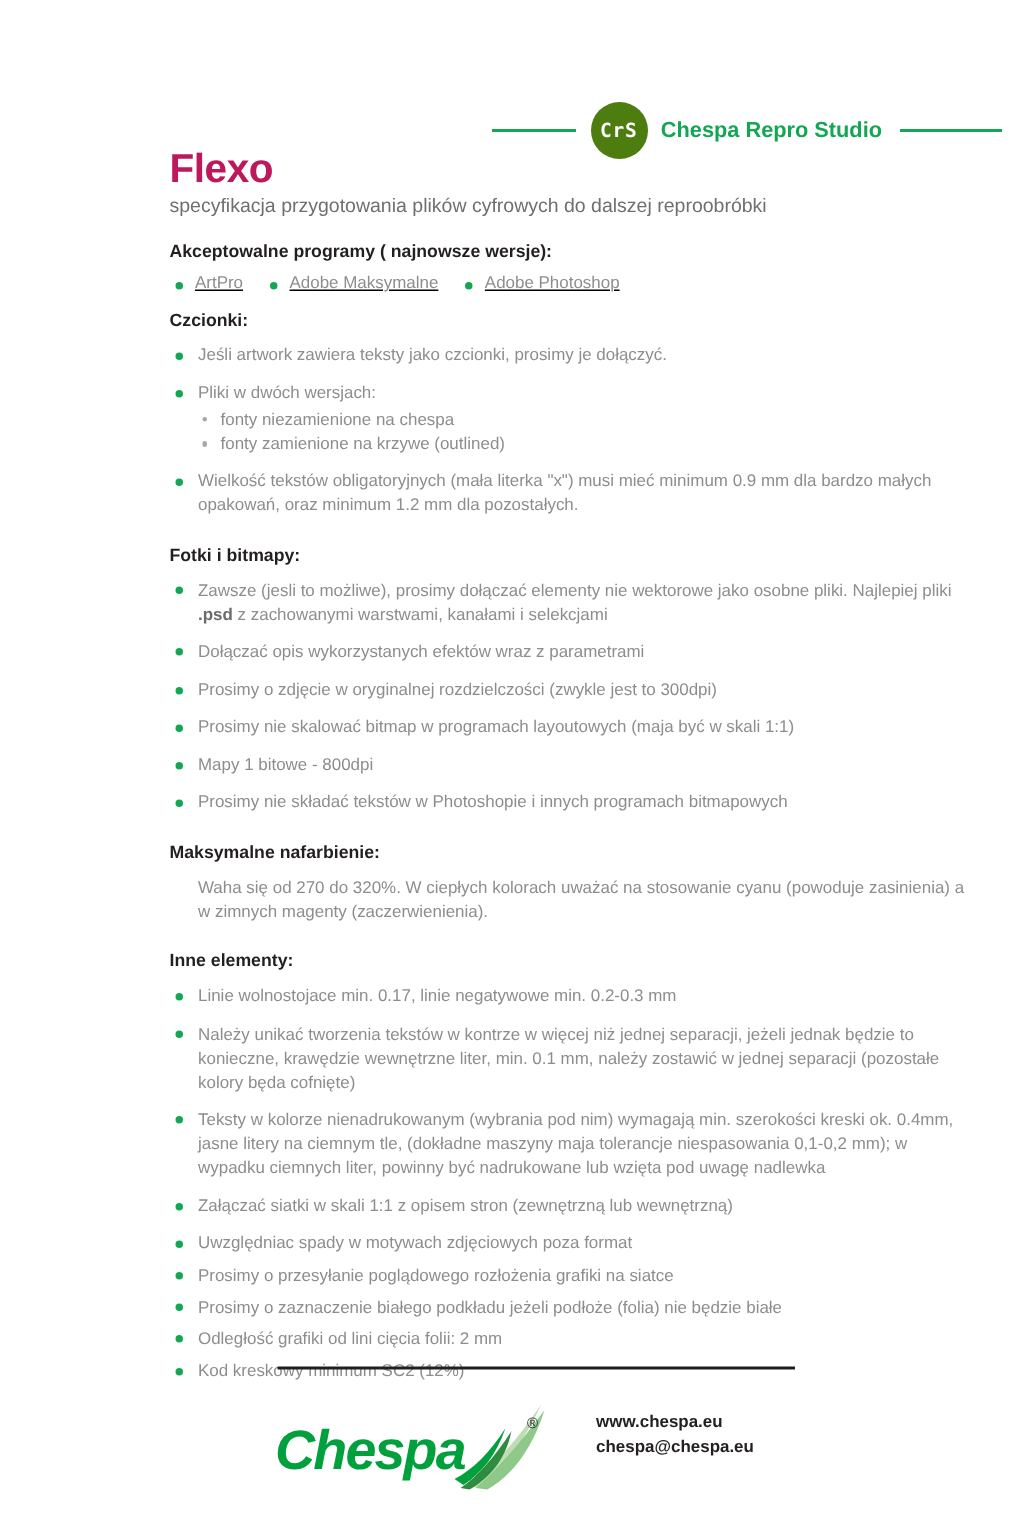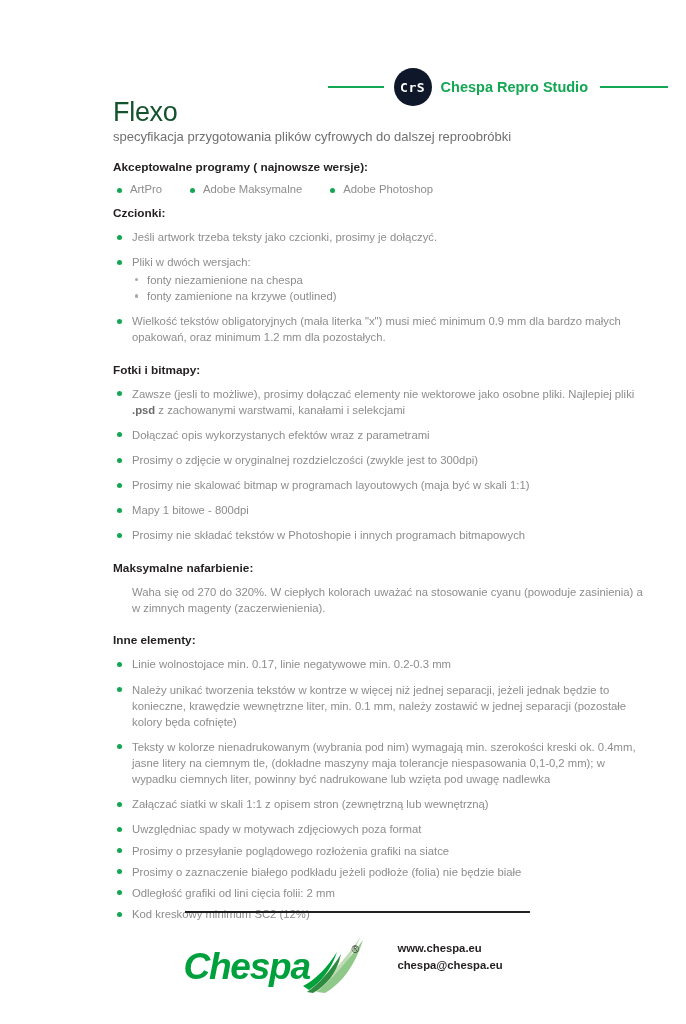--- a/index.html
+++ b/index.html
@@ -36,21 +36,21 @@
   .hdr-rule {
     height: 2px;
     background: #13a753;
   }
   .hdr-rule-left { width: 56px; margin-right: 10px; }
   .hdr-rule-right { width: 68px; margin-left: 12px; }
   .crs-badge {
     width: 38px;
     height: 38px;
     border-radius: 50%;
-    background: #0f172a;
+    background: #4d7c0f;
     display: flex;
     align-items: center;
     justify-content: center;
     flex: none;
   }
   .crs-badge span {
     color: #ffffff;
     font-size: 13px;
     font-weight: bold;
     letter-spacing: 0.5px;
@@ -65,22 +65,22 @@
   }
 
   
   .title-block {
     position: absolute;
     top: 98px;
     left: 113px;
   }
   .doc-title {
     font-size: 27px;
-    font-weight: normal;
-    color: #14532d;
+    font-weight: bold;
+    color: #be185d;
     letter-spacing: -0.3px;
     line-height: 1.05;
     margin: 0;
   }
   .doc-subtitle {
     font-size: 13px;
     color: #6f6f6f;
     margin-top: 3px;
     line-height: 1.25;
   }
@@ -148,22 +148,23 @@
     width: 3.2px;
     height: 3.2px;
     border-radius: 50%;
     background: #a8a8a8;
   }
 
   
   .prog-row {
     display: flex;
     align-items: flex-start;
-    gap: 28px;
+    gap: 18px;
     padding-left: 4px;
+    text-decoration: underline;
   }
   .prog-item {
     position: relative;
     padding-left: 13px;
     font-size: 11.3px;
     color: #8d8d8d;
     white-space: nowrap;
   }
   .prog-item::before {
     content: "";
@@ -267,21 +268,21 @@
     <div class="prog-row">
       <div class="prog-item">ArtPro</div>
       <div class="prog-item">Adobe Maksymalne</div>
       <div class="prog-item">Adobe Photoshop</div>
     </div>
 
     <div class="sec-gap-sm"></div>
 
     <div class="sec-head">Czcionki:</div>
     <ul class="blist">
-      <li>Jeśli artwork trzeba teksty jako czcionki, prosimy je dołączyć.</li>
+      <li>Jeśli artwork zawiera teksty jako czcionki, prosimy je dołączyć.</li>
       <li>
         <span>Pliki w dwóch wersjach:</span>
         <ul class="sublist">
           <li>fonty niezamienione na chespa</li>
           <li>fonty zamienione na krzywe (outlined)</li>
         </ul>
       </li>
       <li>Wielkość tekstów obligatoryjnych (mała literka "x") musi mieć minimum 0.9 mm dla bardzo małych opakowań, oraz minimum 1.2 mm dla pozostałych.</li>
     </ul>
 

